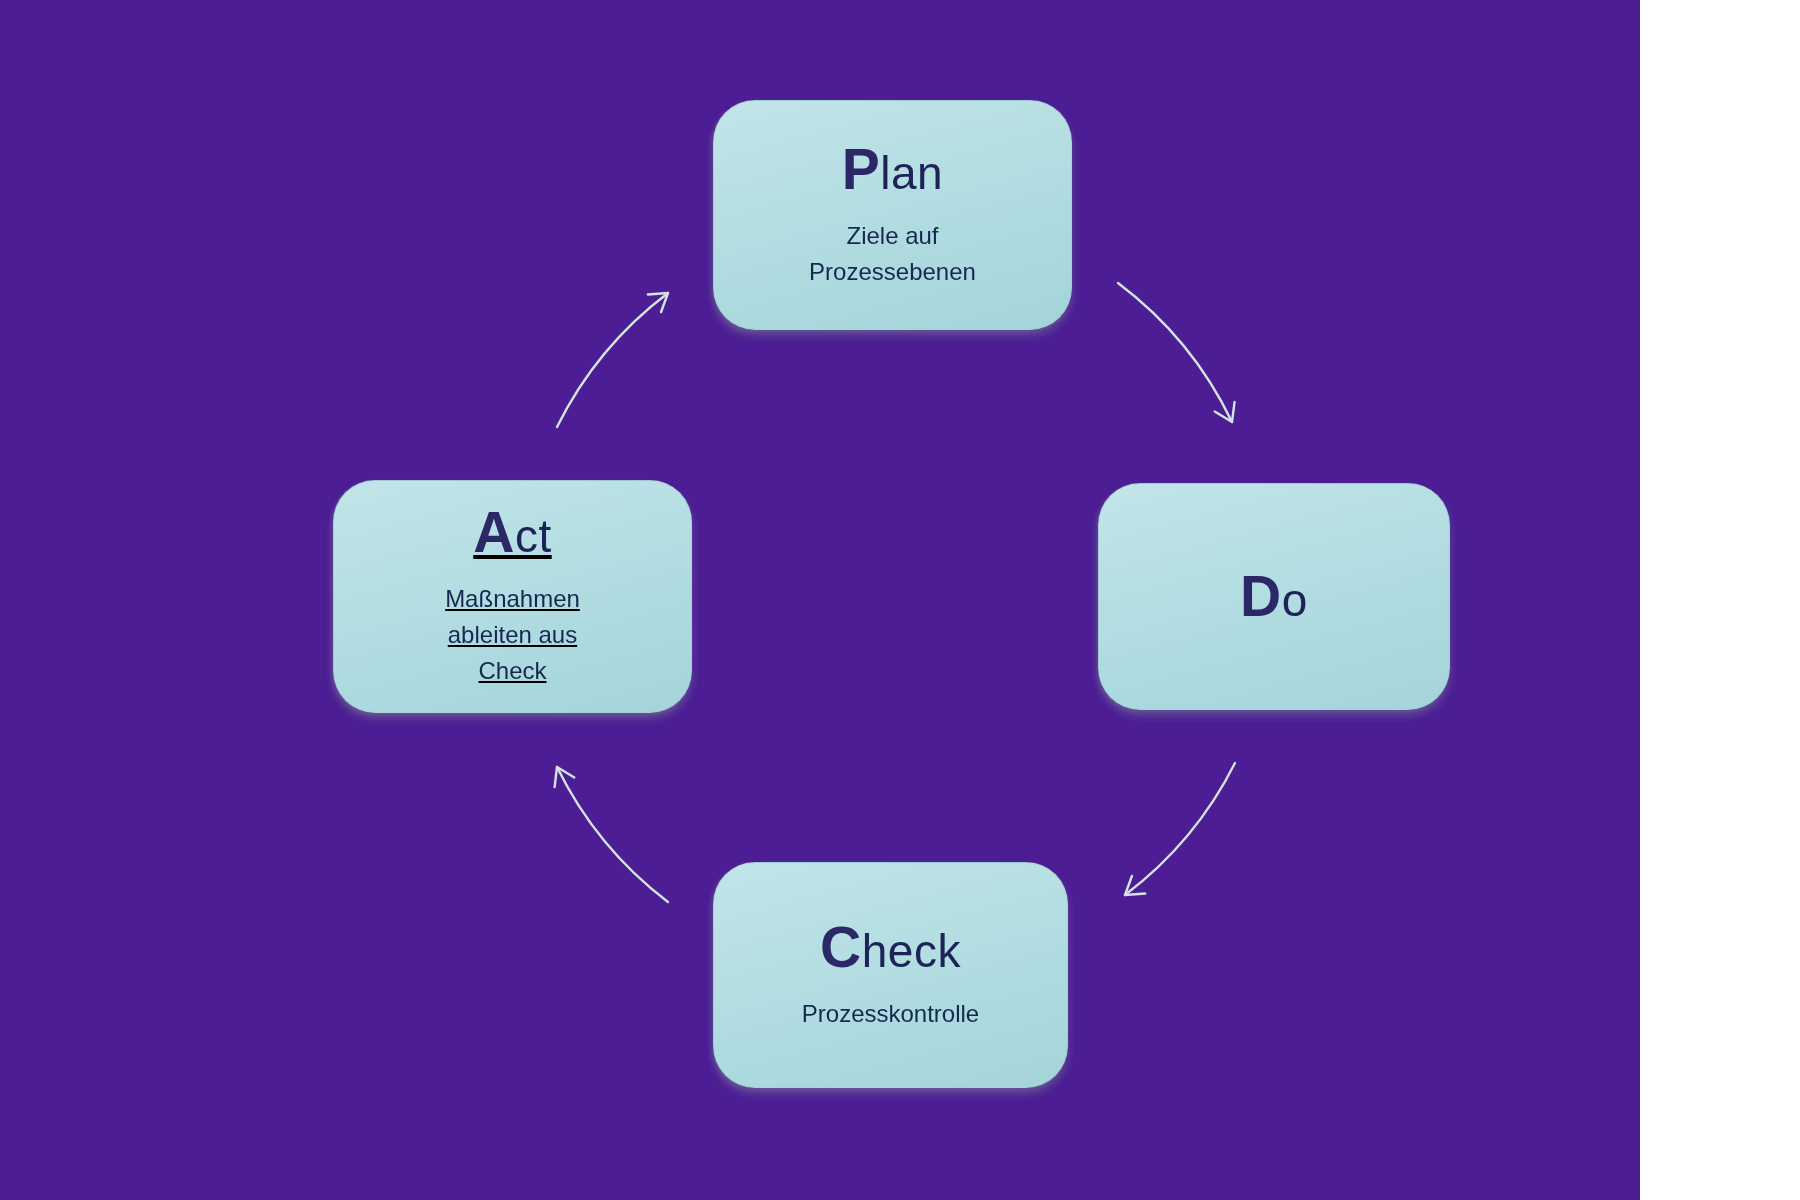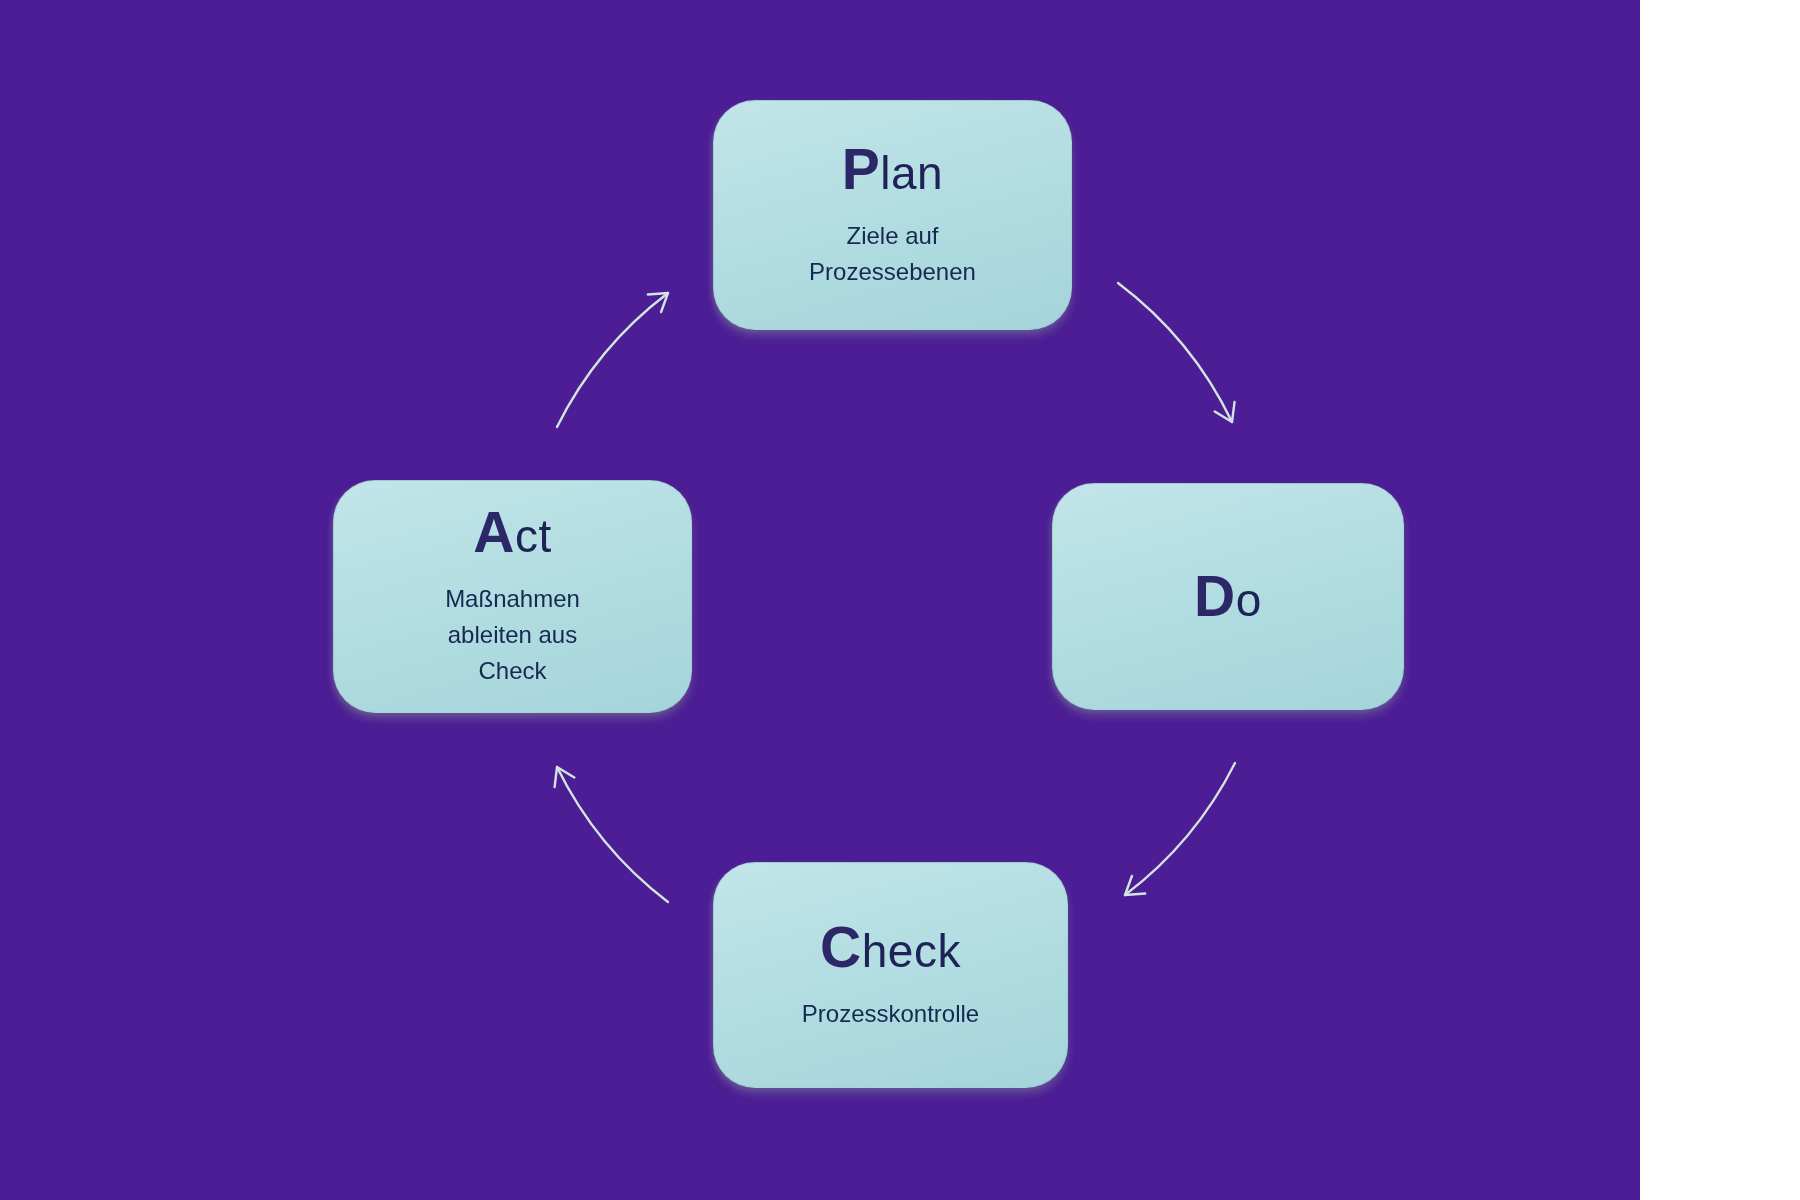--- a/index.html
+++ b/index.html
@@ -28,22 +28,22 @@
     box-shadow: 0 6px 9px rgba(125, 138, 148, 0.40), -2px 2px 4px rgba(140, 155, 162, 0.18);
     border: 1px solid rgba(140, 175, 182, 0.35);
     display: flex;
     flex-direction: column;
     align-items: center;
     justify-content: center;
     text-align: center;
     row-gap: 20px;
   }
   .box-plan  { left: 713px;  top: 100px; width: 359px; height: 230px; }
-  .box-do    { left: 1052px; top: 483px; width: 352px; height: 227px; }
-  .box-act   { left: 333px;  top: 480px; width: 359px; height: 233px; }
+  .box-do    { left: 1098px; top: 483px; width: 352px; height: 227px; }
+  .box-act   { left: 333px;  top: 480px; width: 359px; height: 233px; text-decoration: underline; }
   .box-check { left: 713px;  top: 862px; width: 355px; height: 226px; }
 
   .box-title {
     font-size: 46px;
     font-weight: 400;
     color: #1d2357;
     line-height: 1;
     letter-spacing: 0.5px;
   }
   .box-title .first-letter {

